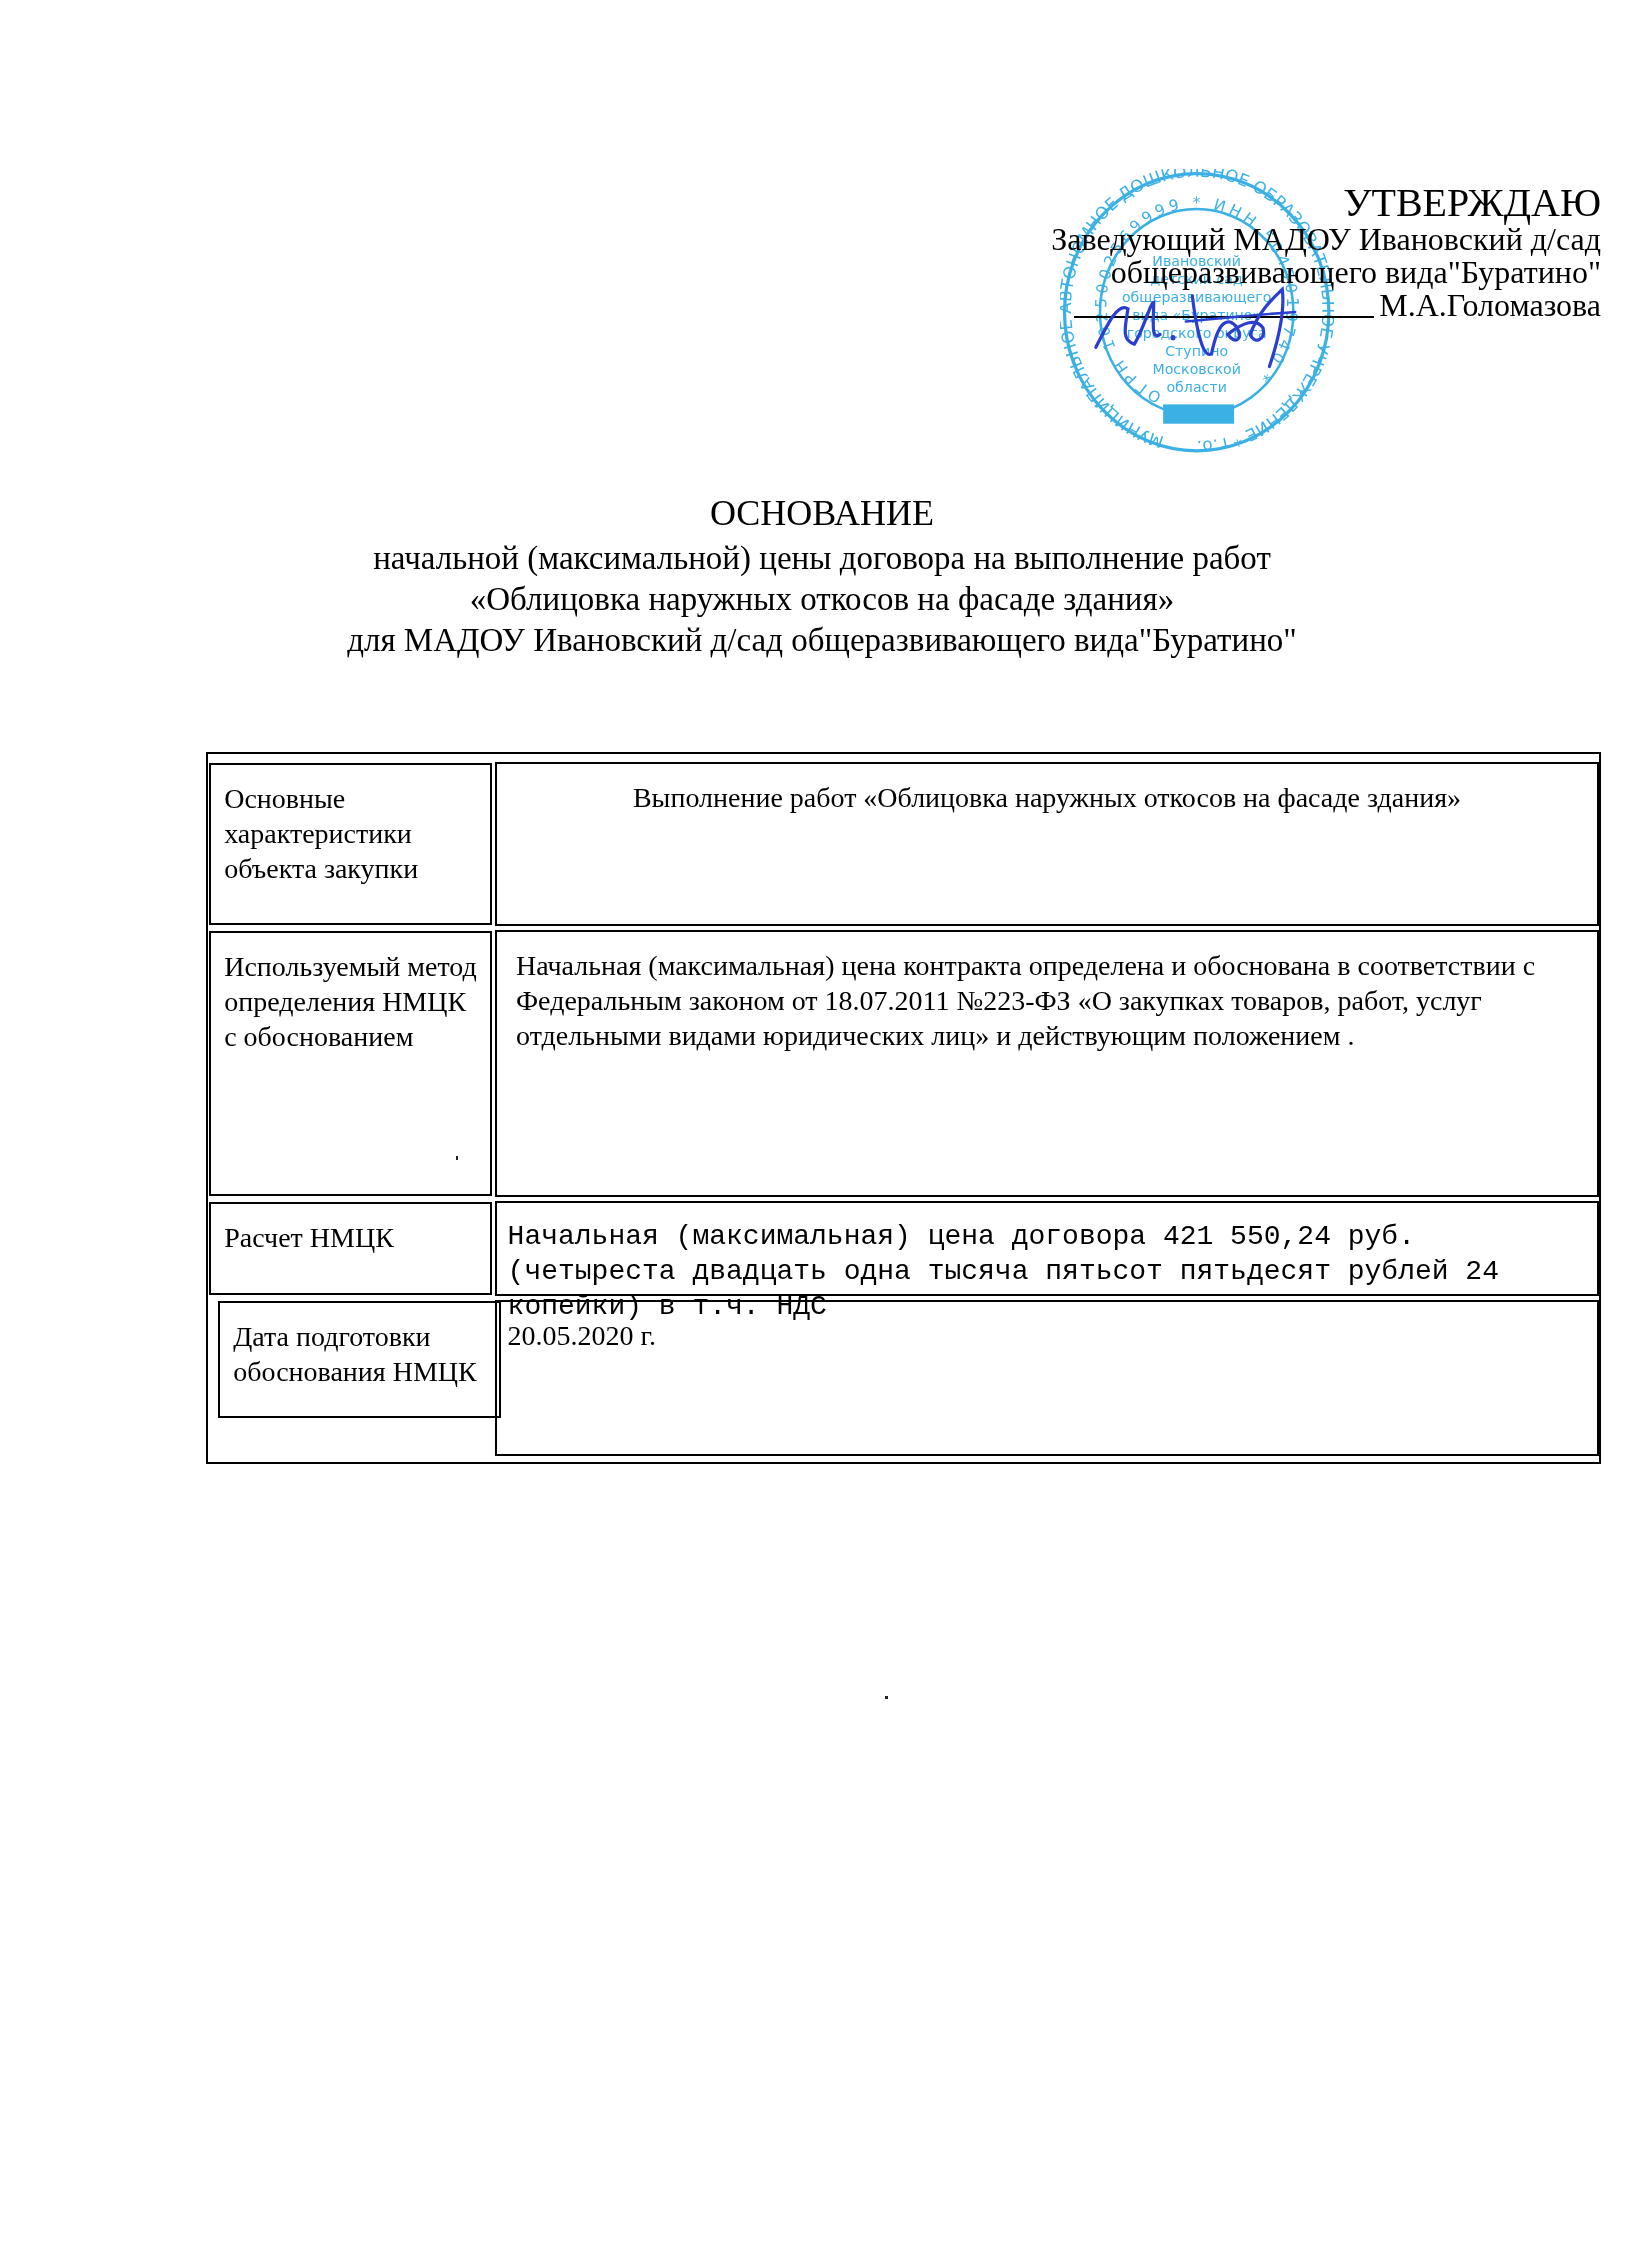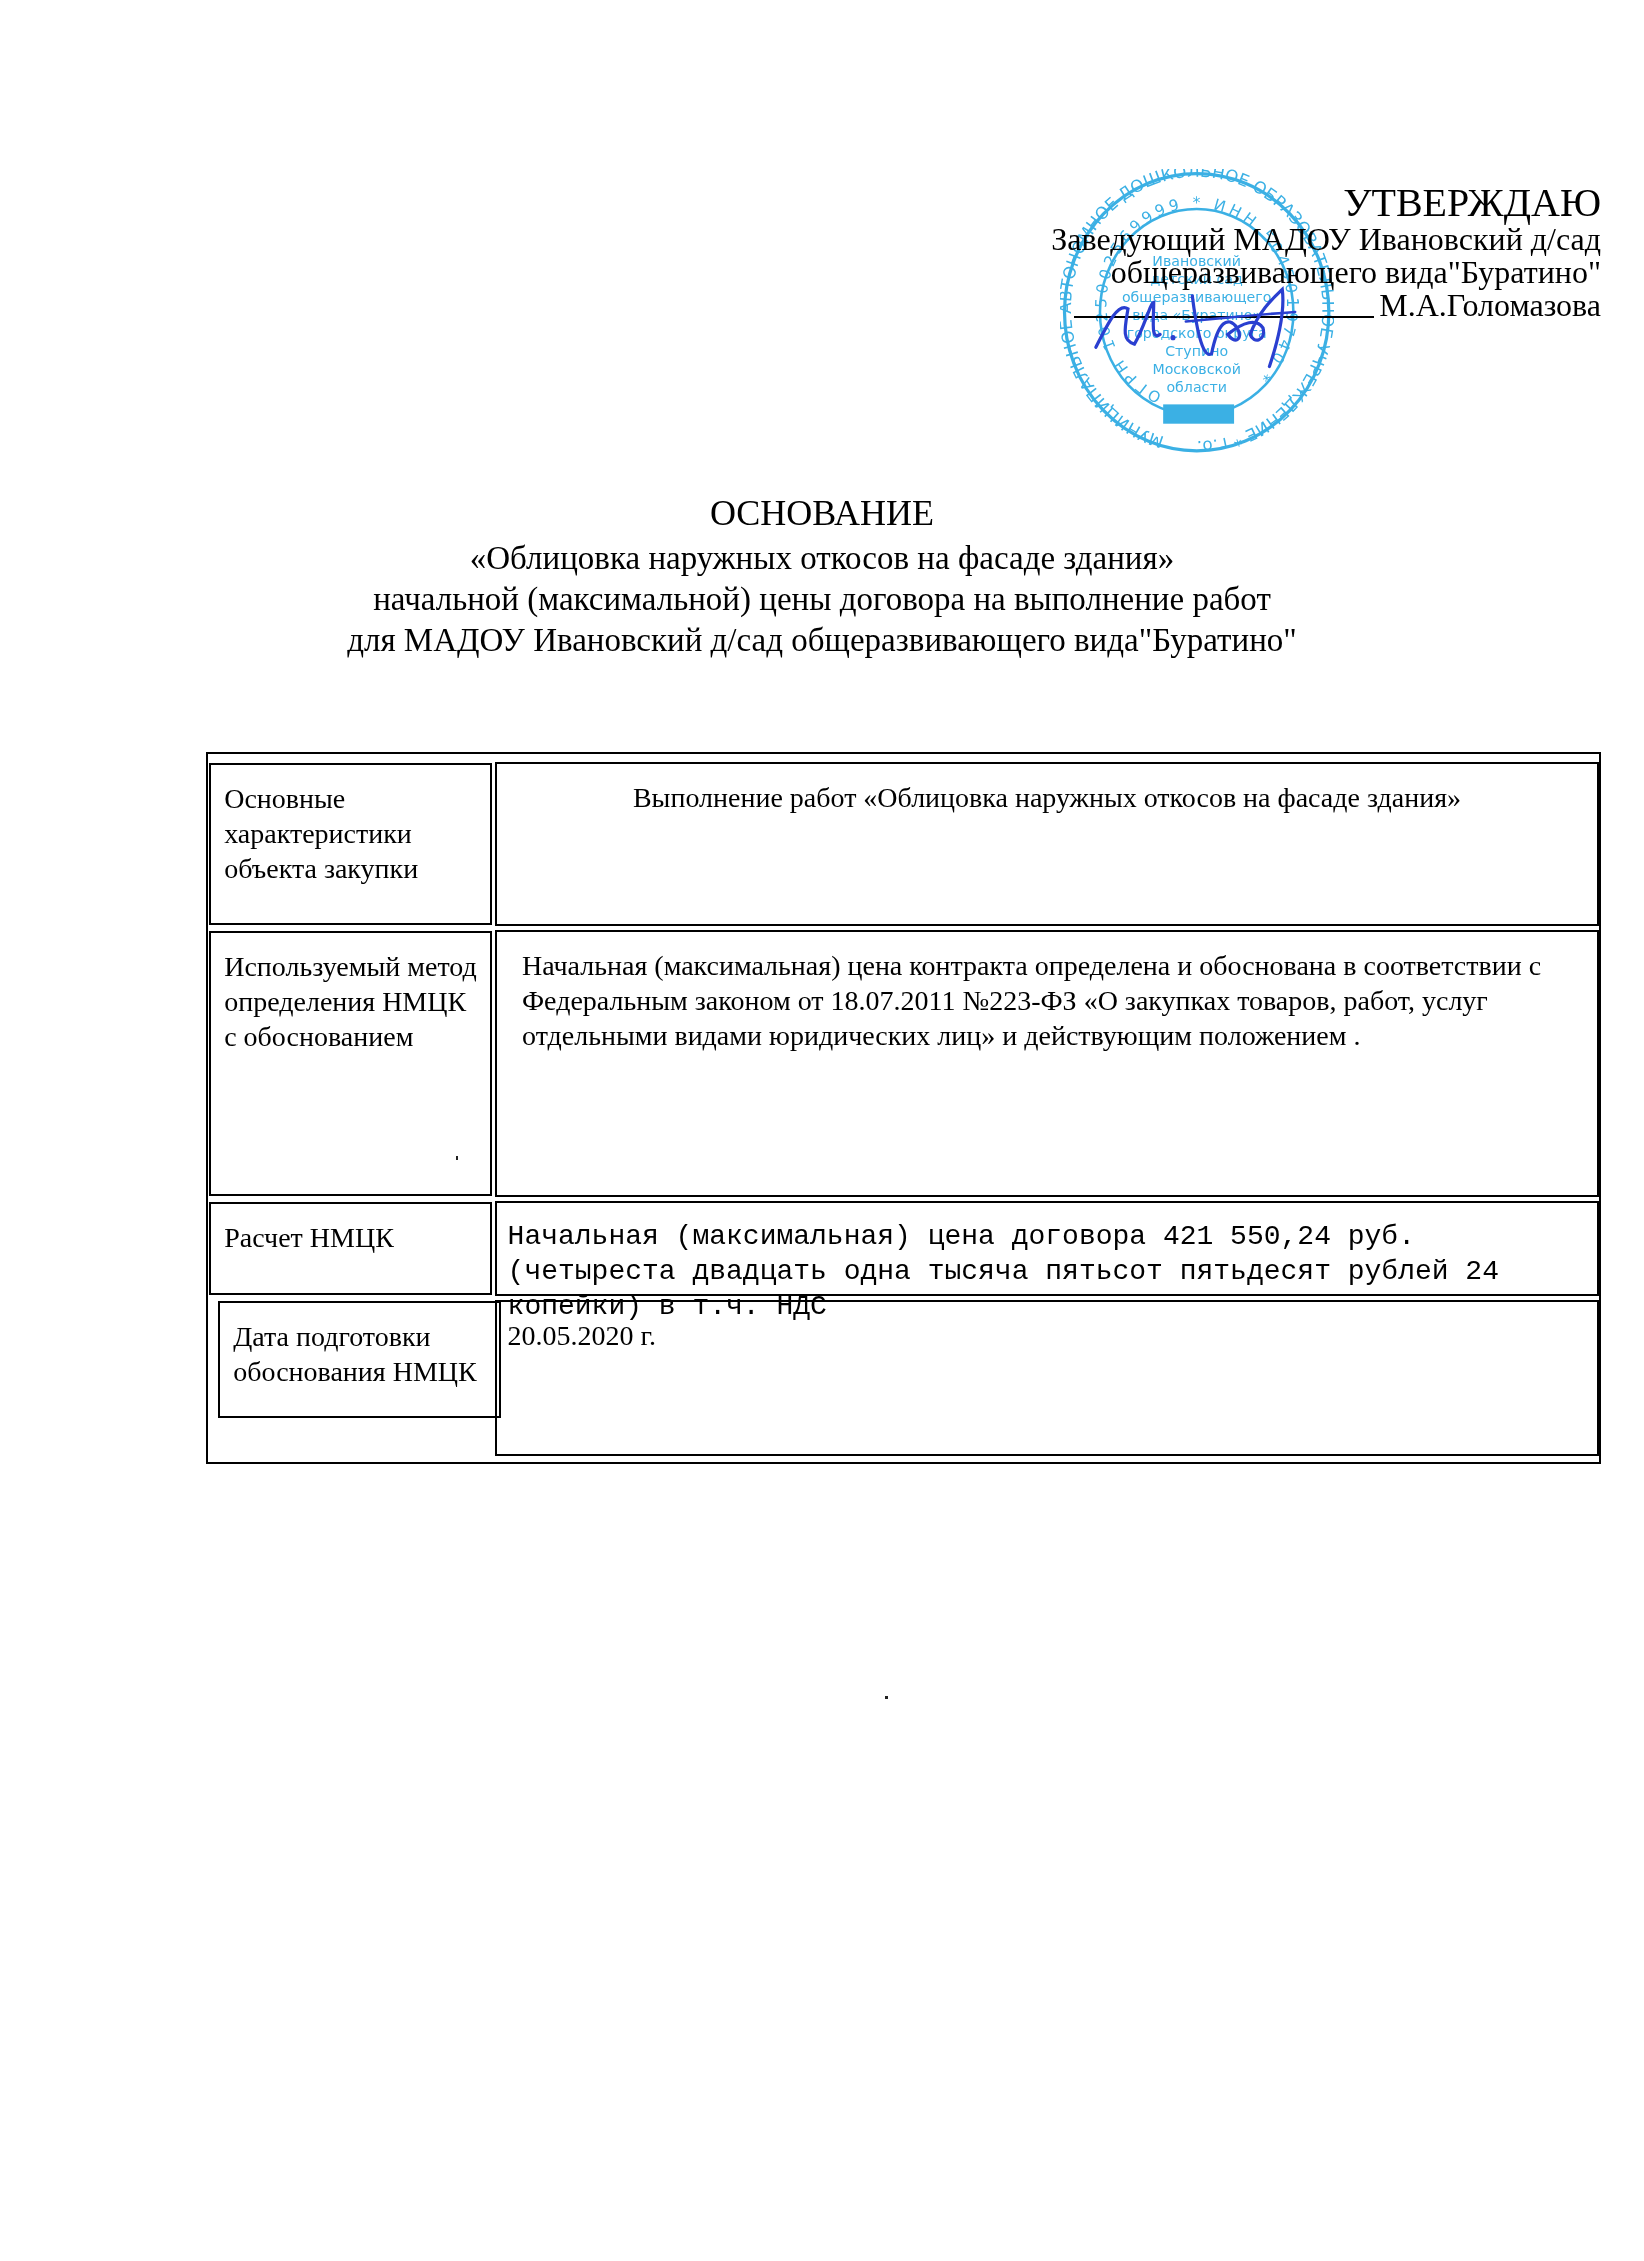--- a/index.html
+++ b/index.html
@@ -80,38 +80,38 @@
   <div>Заведующий МАДОУ Ивановский д/сад</div>
   <div>общеразвивающего вида"Буратино"</div>
   <div class="sig-row">
     <span class="sig-line"></span>
     <span>М.А.Голомазова</span>
   </div>
 </div>
 
 <div class="heading">
   <div class="h1">ОСНОВАНИЕ</div>
+  <div>начальной (максимальной) цены договора на выполнение работ</div>
   <div>«Облицовка наружных откосов на фасаде здания»</div>
-  <div>начальной (максимальной) цены договора на выполнение работ</div>
   <div>для  МАДОУ Ивановский д/сад общеразвивающего вида"Буратино"</div>
 </div>
 
 <div class="tbl"></div>
 
 <div class="cell" style="left:209px; top:763px; width:283px; height:162px;">
   <p>Основные характеристики объекта закупки</p>
 </div>
 <div class="cell center" style="left:495px; top:762px; width:1104px; height:164px;">
   <p>Выполнение работ  «Облицовка наружных откосов на фасаде здания»</p>
 </div>
 
 <div class="cell" style="left:209px; top:931px; width:283px; height:265px;">
   <p>Используемый метод определения НМЦК с обоснованием</p>
 </div>
-<div class="cell" style="left:495px; top:930px; width:1104px; height:267px; padding-left:17px;">
+<div class="cell" style="left:495px; top:930px; width:1104px; height:267px; padding-left:11px;">
   <p>Начальная (максимальная) цена контракта определена и обоснована в соответствии с Федеральным законом от 18.07.2011 №223-ФЗ «О закупках товаров, работ, услуг отдельными видами юридических лиц» и действующим положением .</p>
 </div>
 
 <div class="cell" style="left:209px; top:1202px; width:283px; height:93px;">
   <p>Расчет НМЦК</p>
 </div>
 <div class="cell" style="left:495px; top:1201px; width:1104px; height:95px; padding-left:2.6px;font-family:Liberation Mono, monospace;">
   <p>Начальная (максимальная) цена договора 421 550,24 руб. (четыреста двадцать одна тысяча пятьсот пятьдесят рублей 24 копейки)  в  т.ч. НДС</p>
 </div>
 

